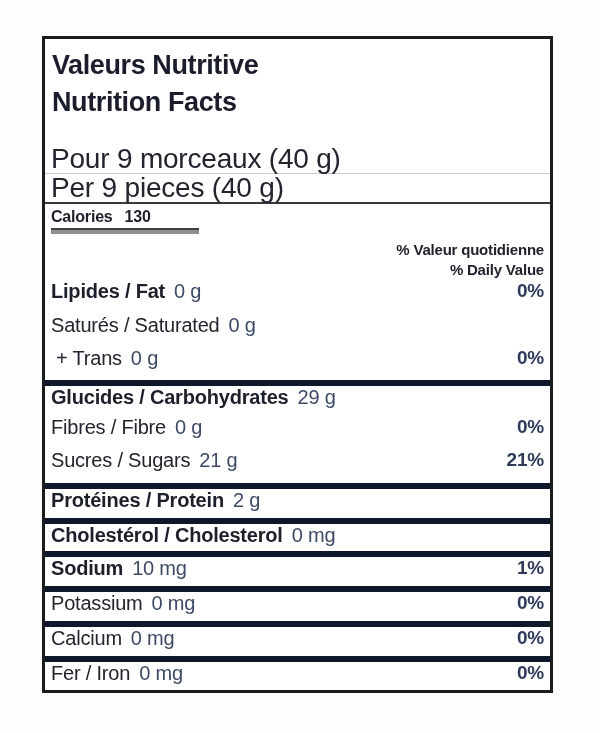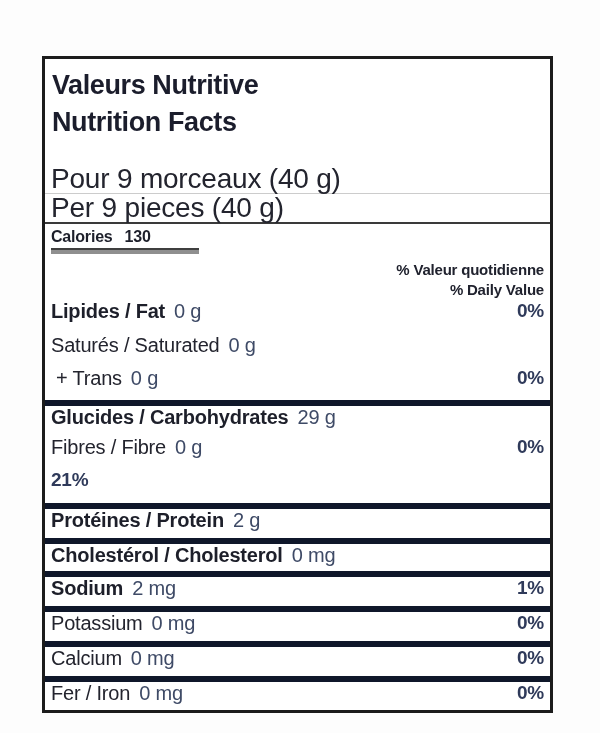--- a/index.html
+++ b/index.html
@@ -7,21 +7,21 @@
     padding: 0;
     width: 600px;
     height: 733px;
     background: #fdfdfd;
     font-family: "Liberation Sans", "DejaVu Sans", sans-serif;
     -webkit-font-smoothing: antialiased;
   }
   .label-box {
     position: absolute;
     left: 42px;
-    top: 56px;
+    top: 36px;
     width: 505px;
     border: 3px solid #1c1c1c;
     background: #ffffff;
     color: #23242e;
     box-sizing: content-box;
   }
 
   .title {
     font-size: 27px;
     font-weight: 700;
@@ -144,35 +144,36 @@
     <span class="left"><span class="nlabel">Glucides / Carbohydrates</span><span class="amount">29 g</span></span>
     <span class="dv"></span>
   </div>
 
   <div class="nrow h33">
     <span class="left"><span class="nlabel">Fibres / Fibre</span><span class="amount">0 g</span></span>
     <span class="dv">0%</span>
   </div>
 
   <div class="nrow h34">
+    <span class="left"><span class="nlabel">Sucres / Sugars</span><span class="amount">21 g</span></span>
     <span class="dv">21%</span>
   </div>
 
   <div class="nrow boldrow rule-strong h35">
     <span class="left"><span class="nlabel">Protéines / Protein</span><span class="amount">2 g</span></span>
     <span class="dv"></span>
   </div>
 
   <div class="nrow boldrow rule-strong h33">
     <span class="left"><span class="nlabel">Cholestérol / Cholesterol</span><span class="amount">0 mg</span></span>
     <span class="dv"></span>
   </div>
 
   <div class="nrow boldrow rule-strong h35">
-    <span class="left"><span class="nlabel">Sodium</span><span class="amount">2 mg</span></span>
+    <span class="left"><span class="nlabel">Sodium</span><span class="amount">10 mg</span></span>
     <span class="dv">1%</span>
   </div>
 
   <div class="nrow rule-strong h35">
     <span class="left"><span class="nlabel">Potassium</span><span class="amount">0 mg</span></span>
     <span class="dv">0%</span>
   </div>
 
   <div class="nrow rule-strong h35">
     <span class="left"><span class="nlabel">Calcium</span><span class="amount">0 mg</span></span>

